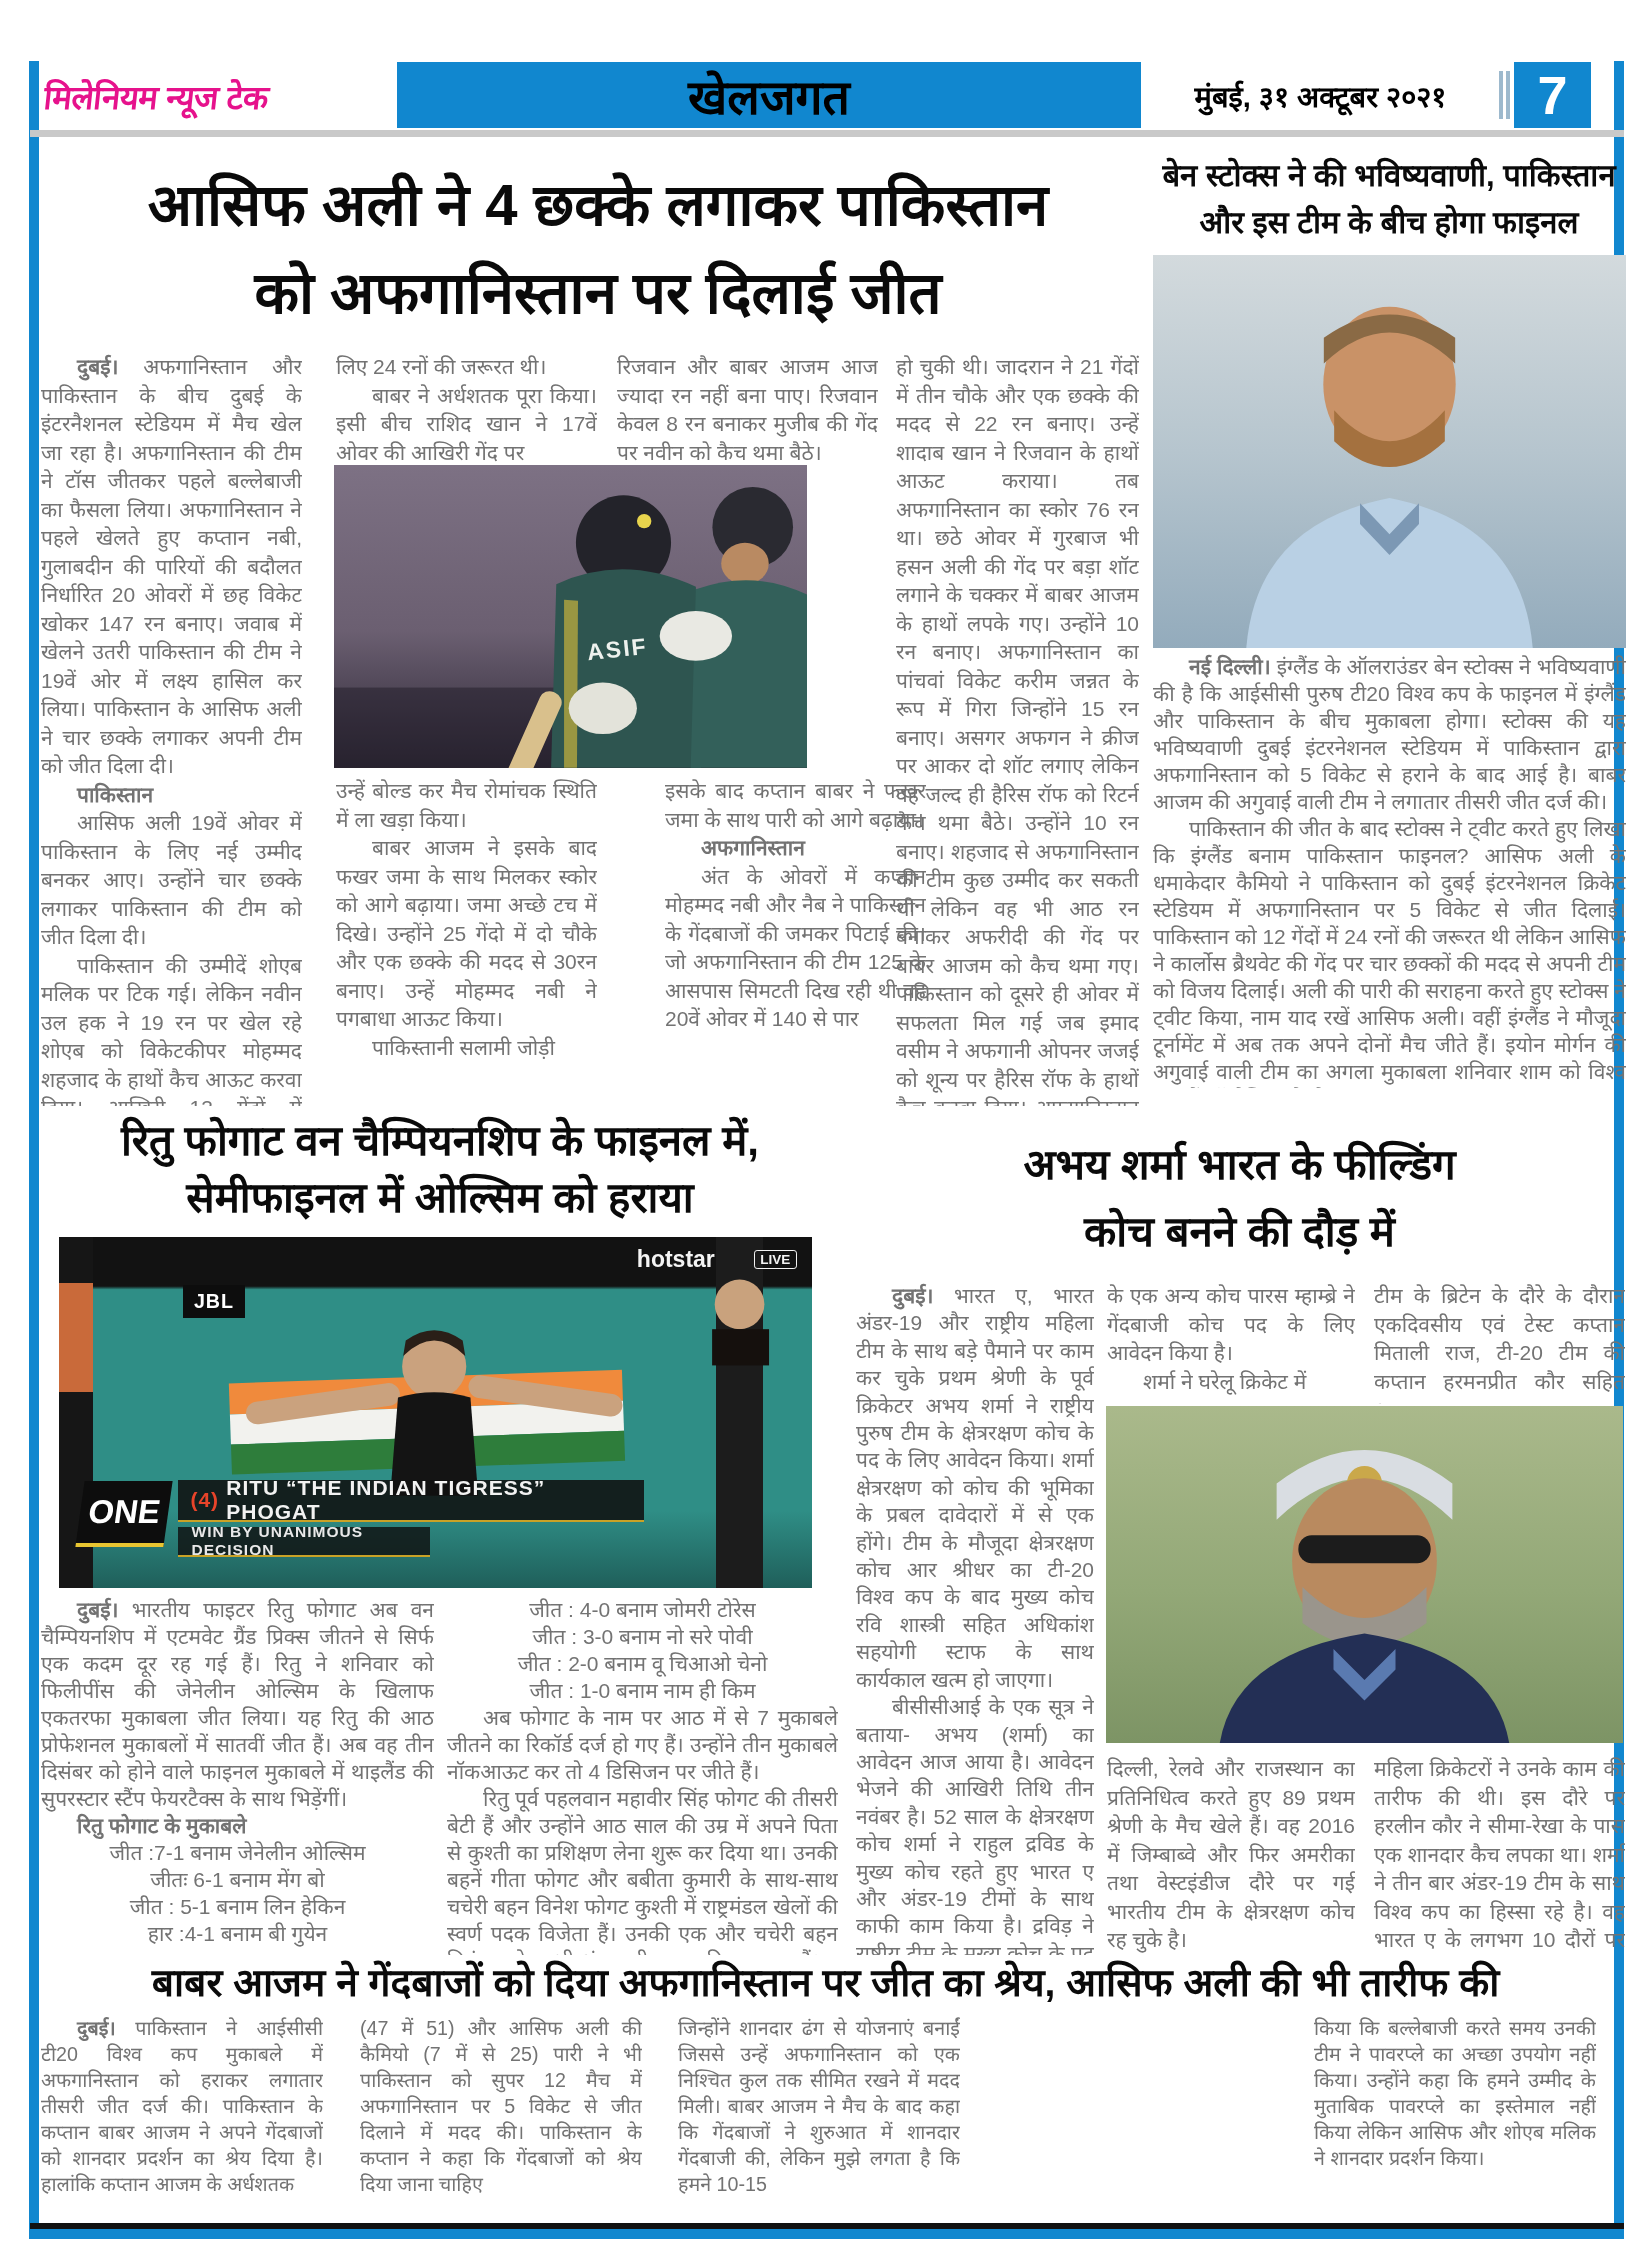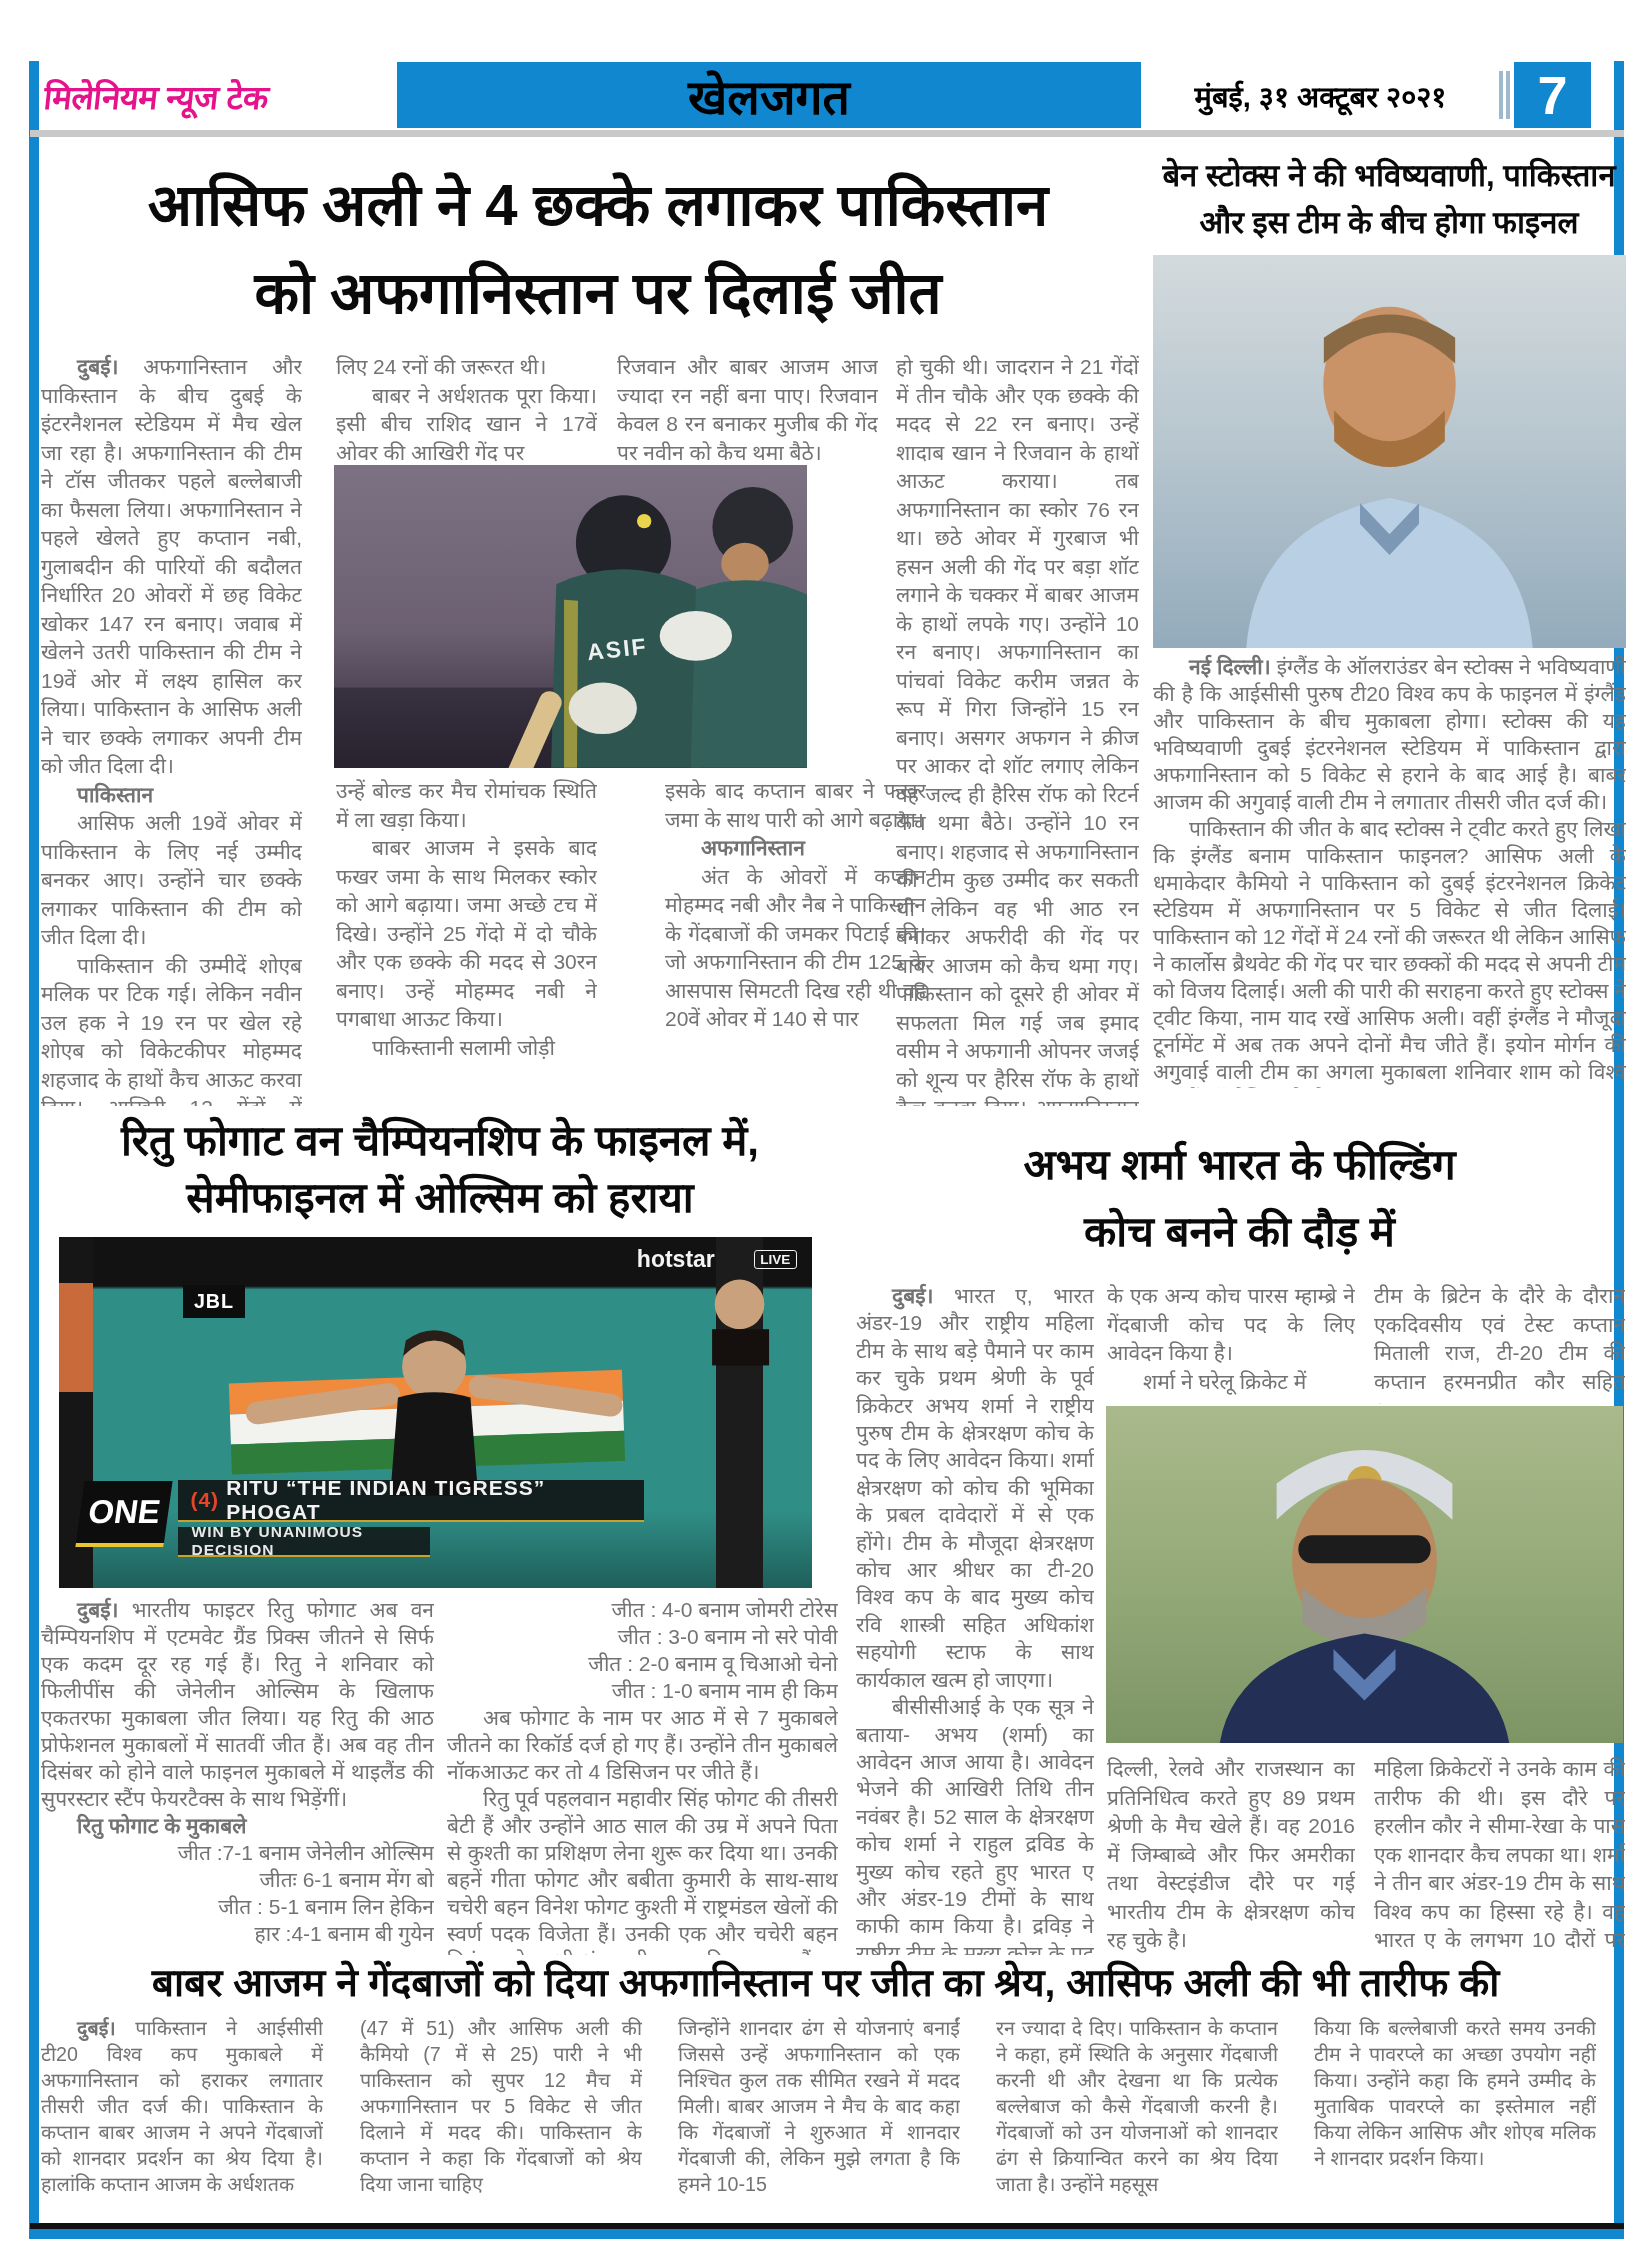--- a/index.html
+++ b/index.html
@@ -27,21 +27,21 @@
   .hl-stokes{left:1151px;top:153px;width:476px;font-size:31px;line-height:1.5;}
   .hl-ritu{left:44px;top:1113px;width:792px;font-size:42px;line-height:1.35;}
   .hl-abhay{left:854px;top:1131px;width:771px;font-size:42px;line-height:1.6;}
   .hl-bottom{left:47px;top:1962px;width:1557px;font-size:39px;line-height:1.1;}
   
   .col{font-size:21px;line-height:28.5px;text-align:justify;color:#737373;overflow:hidden;}
   .col p{margin:0;text-indent:36px;}
   .col p.cont{text-indent:0;}
   .col .subhead{font-weight:bold;text-indent:36px;text-align:left;}
   .dateline{font-weight:bold;}
-  .result-line{text-indent:0 !important;text-align:right;white-space:nowrap;}
+  .result-line{text-indent:0 !important;text-align:center;white-space:nowrap;}
   
   .photo{overflow:hidden;}
   .ph1{left:334px;top:465px;width:473px;height:303px;background:linear-gradient(180deg,#7d7184 0%,#6b5f71 55%,#453d4d 82%,#2c2733 100%);}
   .ph2{left:1153px;top:255px;width:473px;height:393px;background:linear-gradient(180deg,#d3dadd 0%,#b6c5ce 50%,#93abbc 100%);}
   .ph3{left:59px;top:1237px;width:753px;height:351px;background:linear-gradient(180deg,#121212 0%,#121212 14%,#2f8e86 15%,#2f8e86 78%,#1f5f5a 100%);}
   .ph4{left:1106px;top:1406px;width:517px;height:337px;background:linear-gradient(180deg,#aab98b 0%,#93a877 55%,#7d9465 100%);}
   .jersey-text{color:#eef2ee;font-weight:bold;font-size:23px;letter-spacing:2.1px;}
   .one-logo{left:21px;top:244px;width:88px;height:62px;background:#0d0d0d;transform:skewX(-8deg);
             display:flex;align-items:center;justify-content:center;color:#fff;font-size:33px;font-weight:bold;
             border-bottom:4.1px solid #e8c531;}
@@ -258,22 +258,19 @@
   <div class="abs col" style="left:41px;top:2015px;width:282px;height:210px;font-size:19.7px;line-height:26px;">
     <p><span class="dateline">दुबई।</span>
        <span>पाकिस्तान ने आईसीसी टी20 विश्व कप मुकाबले में अफगानिस्तान को हराकर लगातार तीसरी जीत दर्ज की। पाकिस्तान के कप्तान बाबर आजम ने अपने गेंदबाजों को शानदार प्रदर्शन का श्रेय दिया है। हालांकि कप्तान आजम के अर्धशतक</span></p>
   </div>
   <div class="abs col" style="left:360px;top:2015px;width:282px;height:210px;font-size:19.7px;line-height:26px;">
     <p class="cont">(47 में 51) और आसिफ अली की कैमियो (7 में से 25) पारी ने भी पाकिस्तान को सुपर 12 मैच में अफगानिस्तान पर 5 विकेट से जीत दिलाने में मदद की। पाकिस्तान के कप्तान ने कहा कि गेंदबाजों को श्रेय दिया जाना चाहिए</p>
   </div>
   <div class="abs col" style="left:678px;top:2015px;width:282px;height:210px;font-size:19.7px;line-height:26px;">
     <p class="cont">जिन्होंने शानदार ढंग से योजनाएं बनाईं जिससे उन्हें अफगानिस्तान को एक निश्चित कुल तक सीमित रखने में मदद मिली। बाबर आजम ने मैच के बाद कहा कि गेंदबाजों ने शुरुआत में शानदार गेंदबाजी की, लेकिन मुझे लगता है कि हमने 10-15</p>
   </div>
-  <div class="abs col" style="left:996px;top:2015px;width:282px;height:210px;font-size:19.7px;line-height:26px;">
-    <p class="cont">रन ज्यादा दे दिए। पाकिस्तान के कप्तान ने कहा, हमें स्थिति के अनुसार गेंदबाजी करनी थी और देखना था कि प्रत्येक बल्लेबाज को कैसे गेंदबाजी करनी है। गेंदबाजों को उन योजनाओं को शानदार ढंग से क्रियान्वित करने का श्रेय दिया जाता है। उन्होंने महसूस</p>
-  </div>
   <div class="abs col" style="left:1314px;top:2015px;width:282px;height:210px;font-size:19.7px;line-height:26px;">
     <p class="cont">किया कि बल्लेबाजी करते समय उनकी टीम ने पावरप्ले का अच्छा उपयोग नहीं किया। उन्होंने कहा कि हमने उम्मीद के मुताबिक पावरप्ले का इस्तेमाल नहीं किया लेकिन आसिफ और शोएब मलिक ने शानदार प्रदर्शन किया।</p>
   </div>
 
   <div class="abs blackrule"></div>
 </div>
 
 
 </body></html>

